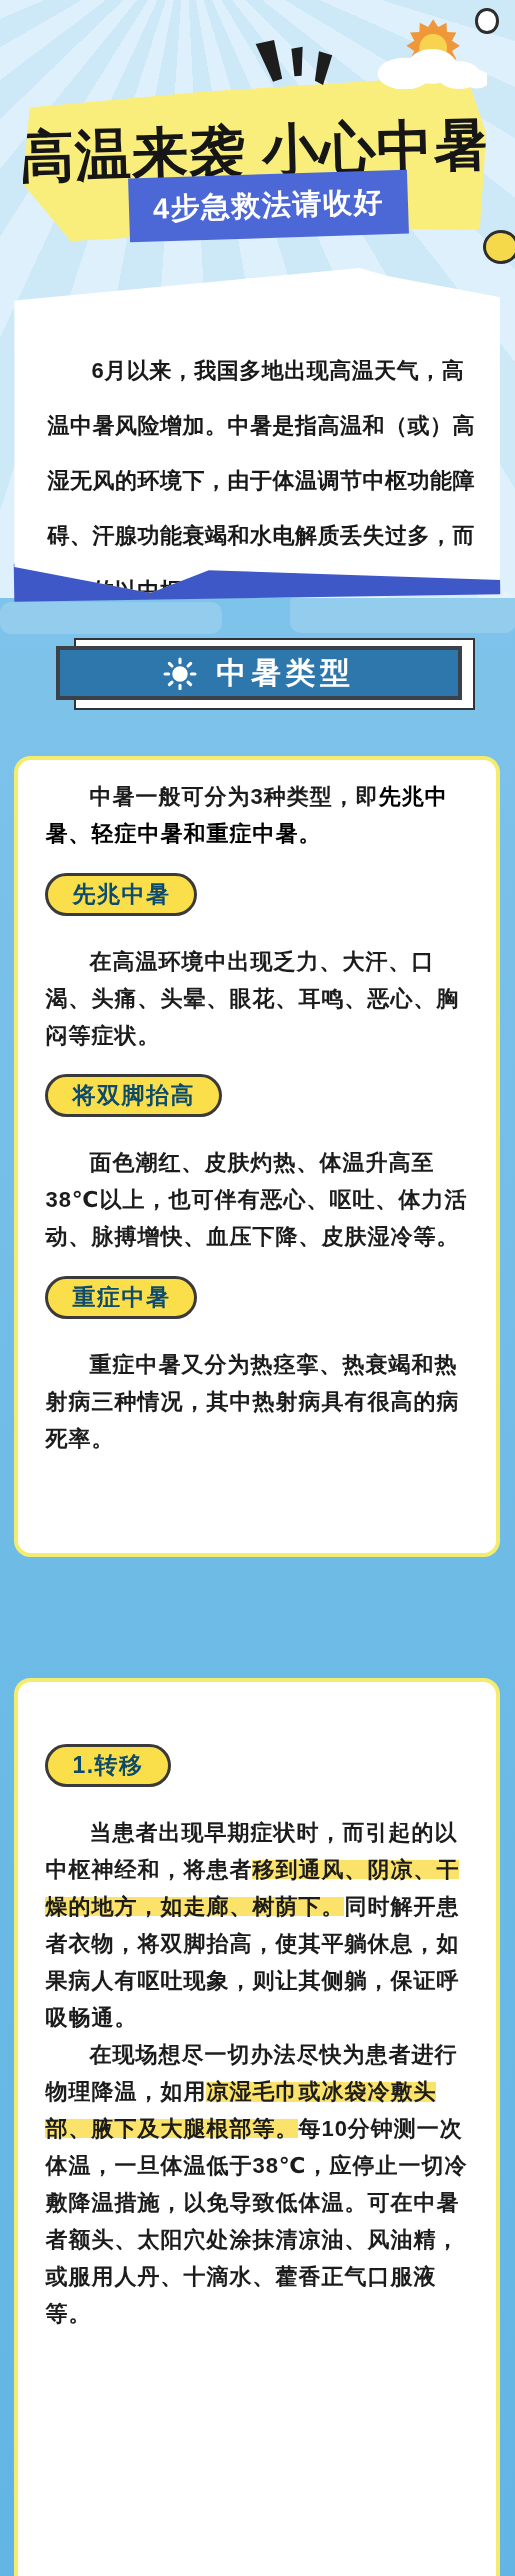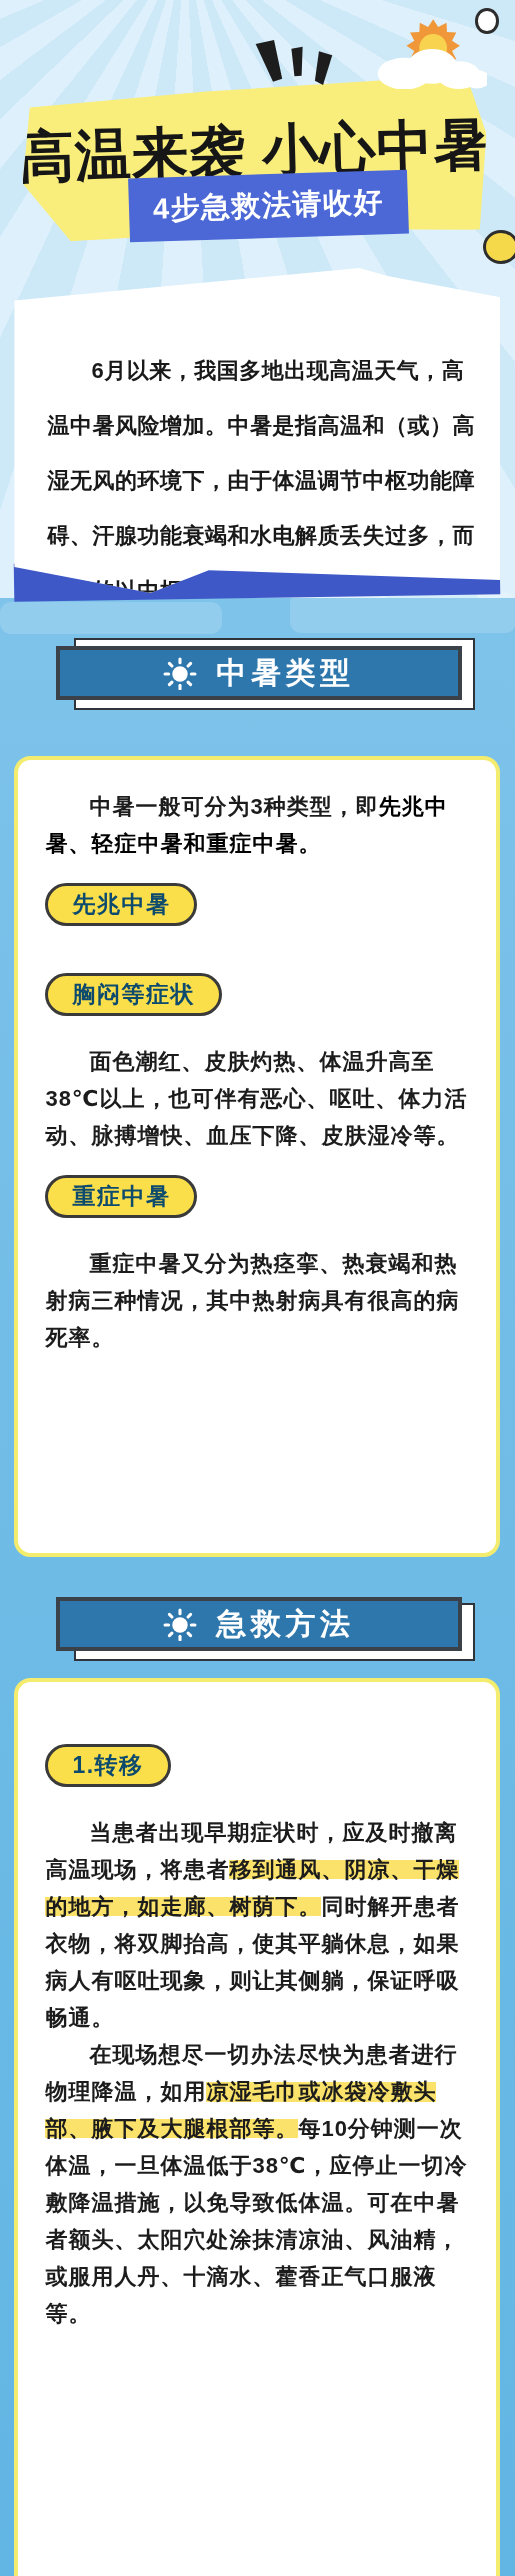--- a/index.html
+++ b/index.html
@@ -52,21 +52,21 @@
   .sec-box{
     position:absolute;inset:0;background:#2e77ad;border:4.1px solid #3a4148;
     display:flex;align-items:center;justify-content:center;gap:19px;
   }
   .sec-title{font-size:30px;font-weight:900;color:#ffffff;letter-spacing:4.6px;white-space:nowrap;}
   
   .card{
     background:#ffffff;border:4.1px solid #f4ec6f;border-radius:16.5px;z-index:2;
     box-sizing:border-box;overflow:hidden;
   }
-  .card1{left:14.4px;top:756px;width:486px;height:801px;padding:28px 27px 0;}
+  .card1{left:14.4px;top:756px;width:486px;height:801px;padding:18px 27px 0;}
   .card2{left:14.4px;top:1678px;width:486px;height:1392px;padding:41px 27px 0;}
   .card p{margin:0;font-size:22px;line-height:37px;letter-spacing:1px;font-weight:700;color:#1c1c1c;text-indent:2em;}
   .b{font-weight:900;color:#000000;}
   .hl{background:linear-gradient(180deg,rgba(0,0,0,0) 12%,#fbe26a 12%,#fbe26a 90%,rgba(0,0,0,0) 90%);}
   .badge{
     display:inline-flex;align-items:center;margin:20.6px 0 27px;height:37px;padding:0 24px;
     background:#fbdf4a;border:3.1px solid #3a3a3a;border-radius:24px;
     font-size:23px;font-weight:900;color:#0c4a6e;letter-spacing:1.5px;
   }
   .c2 .badge{margin:20.6px 0 27px;text-align:right;}
@@ -130,49 +130,31 @@
             <line x1="48.6" y1="19.4" x2="53.6" y2="14.4"></line>
         </g>
       </svg>
       <span class="sec-title">中暑类型</span>
     </div>
   </div>
 
   <div class="abs card card1">
     <p><span>中暑一般可分为3种类型，即</span><span class="b">先兆中暑、轻症中暑和重症中暑。</span></p>
     <div><span class="badge">先兆中暑</span></div>
-    <div><span class="badge">胸闷等症状</span></div>
+    <p>在高温环境中出现乏力、大汗、口渴、头痛、头晕、眼花、耳鸣、恶心、胸闷等症状。</p>
+    <div><span class="badge">将双脚抬高</span></div>
     <p>面色潮红、皮肤灼热、体温升高至38℃以上，也可伴有恶心、呕吐、体力活动、脉搏增快、血压下降、皮肤湿冷等。</p>
     <div><span class="badge">重症中暑</span></div>
     <p>重症中暑又分为热痉挛、热衰竭和热射病三种情况，其中热射病具有很高的病死率。</p>
   </div>
 
-  <div class="abs sec-header" style="top:1597px;">
-    <div class="sec-shadow low"></div>
-    <div class="sec-box">
-      <svg style="width:34px;height:34px" viewBox="0 0 66 66">
-        <circle cx="33" cy="35" r="15" fill="#ffffff"></circle>
-        <g stroke="#ffffff" stroke-width="6" stroke-linecap="round">
-          <line x1="55" y1="35" x2="62" y2="35"></line>
-            <line x1="48.6" y1="50.6" x2="53.6" y2="55.6"></line>
-          <line x1="33" y1="57" x2="33" y2="64"></line>
-            <line x1="17.4" y1="50.6" x2="12.4" y2="55.6"></line>
-          <line x1="11" y1="35" x2="4" y2="35"></line>
-            <line x1="17.4" y1="19.4" x2="12.4" y2="14.4"></line>
-          <line x1="33" y1="13" x2="33" y2="6"></line>
-            <line x1="48.6" y1="19.4" x2="53.6" y2="14.4"></line>
-        </g>
-      </svg>
-      <span class="sec-title">急救方法</span>
-    </div>
-  </div>
 
   <div class="abs card card2 c2">
 
     <div><span class="badge">1.转移</span></div>
-    <p><span>当患者出现早期症状时，应及时撤离高温现场，将患者</span><span class="hl">移到通风、阴凉、干燥的地方，如走廊、树荫下。</span><span>同时解开患者衣物，将双脚抬高，使其平躺休息，如果病人有呕吐现象，则让其侧躺，保证呼吸畅通。</span></p>
+    <p><span>当患者出现早期症状时，而引起的以中枢神经和，将患者</span><span class="hl">移到通风、阴凉、干燥的地方，如走廊、树荫下。</span><span>同时解开患者衣物，将双脚抬高，使其平躺休息，如果病人有呕吐现象，则让其侧躺，保证呼吸畅通。</span></p>
 
     <p><span>在现场想尽一切办法尽快为患者进行物理降温，如用</span><span class="hl">凉湿毛巾或冰袋冷敷头部、腋下及大腿根部等。</span><span>每10分钟测一次体温，一旦体温低于38℃，应停止一切冷敷降温措施，以免导致低体温。可在中暑者额头、太阳穴处涂抹清凉油、风油精，或服用人丹、十滴水、藿香正气口服液等。</span></p>
 
   </div>
 
 </div>
 
 
 </body></html>

